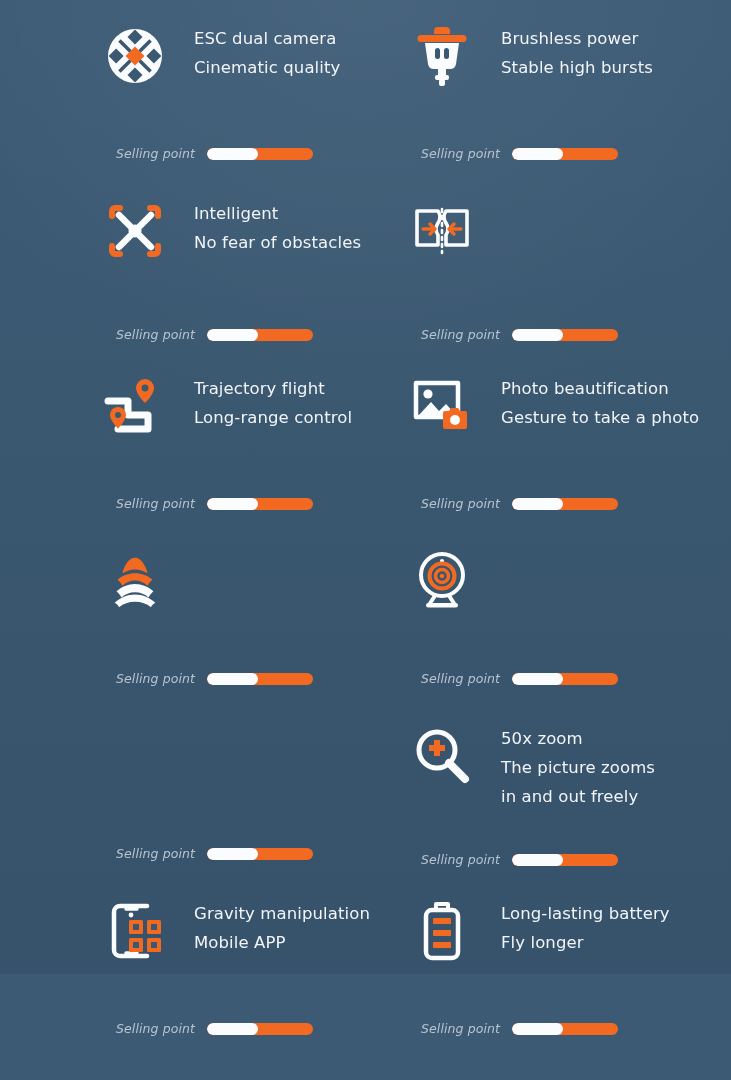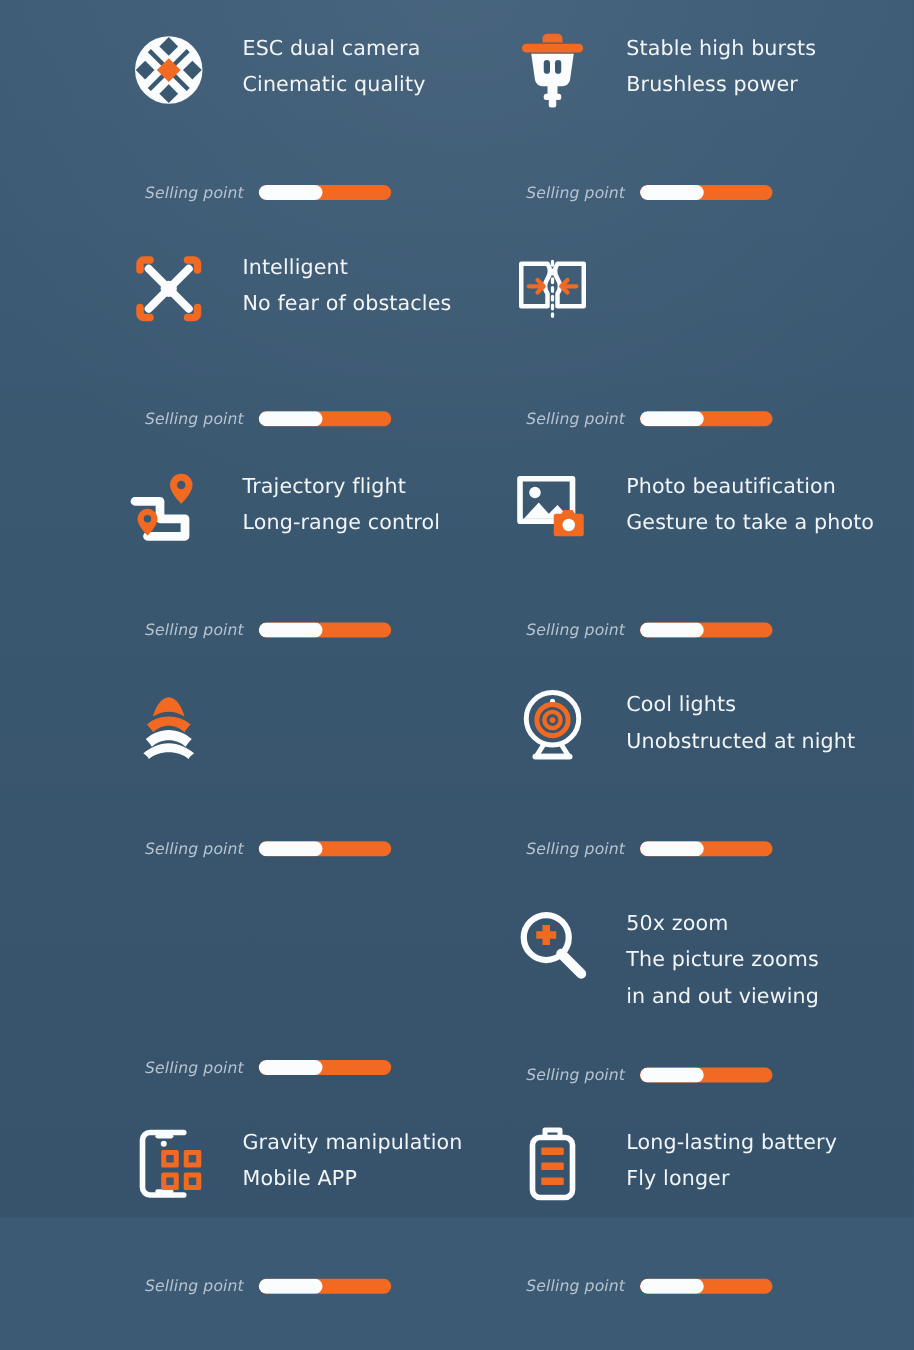--- a/index.html
+++ b/index.html
@@ -143,22 +143,22 @@
             <path d="M7 11 h42 a2.5 2.5 0 0 1 0 7 h-42 a2.5 2.5 0 0 1 0 -7 z" fill="#f26a21"></path>
             <path d="M11 19 h34 l-3 21 a6 6 0 0 1 -6 5 h-16 a6 6 0 0 1 -6 -5 z" fill="#fbfcfd"></path>
             <rect x="21" y="24" width="5" height="11" rx="2.5" fill="#3b5871"></rect>
             <rect x="30" y="24" width="5" height="11" rx="2.5" fill="#3b5871"></rect>
             <rect x="24" y="44" width="8" height="8" fill="#fbfcfd"></rect>
             <rect x="21" y="51" width="14" height="5" rx="2" fill="#fbfcfd"></rect>
             <rect x="25" y="55" width="6" height="7" rx="2" fill="#fbfcfd"></rect>
           </svg>
         </div>
         <div class="texts">
+          <div class="line">Brushless power</div>
           <div class="line">Stable high bursts</div>
-          <div class="line">Brushless power</div>
         </div>
       </div>
       <div class="meter-row">
         <span class="meter-label">Selling point</span>
         <div class="bar">
           <div class="bar-fill" style="width:48%"></div>
         </div>
       </div>
     </div>
 
@@ -297,24 +297,20 @@
           <svg width="58" height="60" viewBox="0 0 58 60">
             <circle cx="29" cy="24" r="21" fill="none" stroke="#fbfcfd" stroke-width="4"></circle>
             <rect x="27" y="8" width="4" height="6" rx="2" fill="#fbfcfd"></rect>
             <circle cx="29" cy="25" r="12.5" fill="none" stroke="#f26a21" stroke-width="4"></circle>
             <circle cx="29" cy="25" r="6.5" fill="none" stroke="#f26a21" stroke-width="3.5"></circle>
             <circle cx="29" cy="25" r="2.3" fill="#f26a21"></circle>
             <path d="M23 43 L16 54 h26 L35 43" fill="none" stroke="#fbfcfd" stroke-width="4" stroke-linejoin="round"></path>
             <rect x="13" y="52" width="32" height="4.5" rx="2.2" fill="#fbfcfd"></rect>
           </svg>
         </div>
-        <div class="texts">
-          <div class="line">Cool lights</div>
-          <div class="line">Unobstructed at night</div>
-        </div>
       </div>
       <div class="meter-row">
         <span class="meter-label">Selling point</span>
         <div class="bar">
           <div class="bar-fill" style="width:48%"></div>
         </div>
       </div>
     </div>
 
     <div class="feature">
@@ -331,21 +327,21 @@
         <div class="icon-wrap">
           <svg width="58" height="58" viewBox="0 0 58 58">
             <circle cx="24" cy="23" r="18" fill="none" stroke="#fbfcfd" stroke-width="5"></circle>
             <path d="M36 36 L52 52" stroke="#fbfcfd" stroke-width="8" stroke-linecap="round"></path>
             <path d="M21 13 h6 v5 h5 v6 h-5 v5 h-6 v-5 h-5 v-6 h5 z" fill="#f26a21"></path>
           </svg>
         </div>
         <div class="texts">
           <div class="line">50x zoom</div>
           <div class="line">The picture zooms</div>
-          <div class="line">in and out viewing</div>
+          <div class="line">in and out freely</div>
         </div>
       </div>
       <div class="meter-row" style="bottom:26px;">
         <span class="meter-label">Selling point</span>
         <div class="bar">
           <div class="bar-fill" style="width:48%"></div>
         </div>
       </div>
     </div>
 

